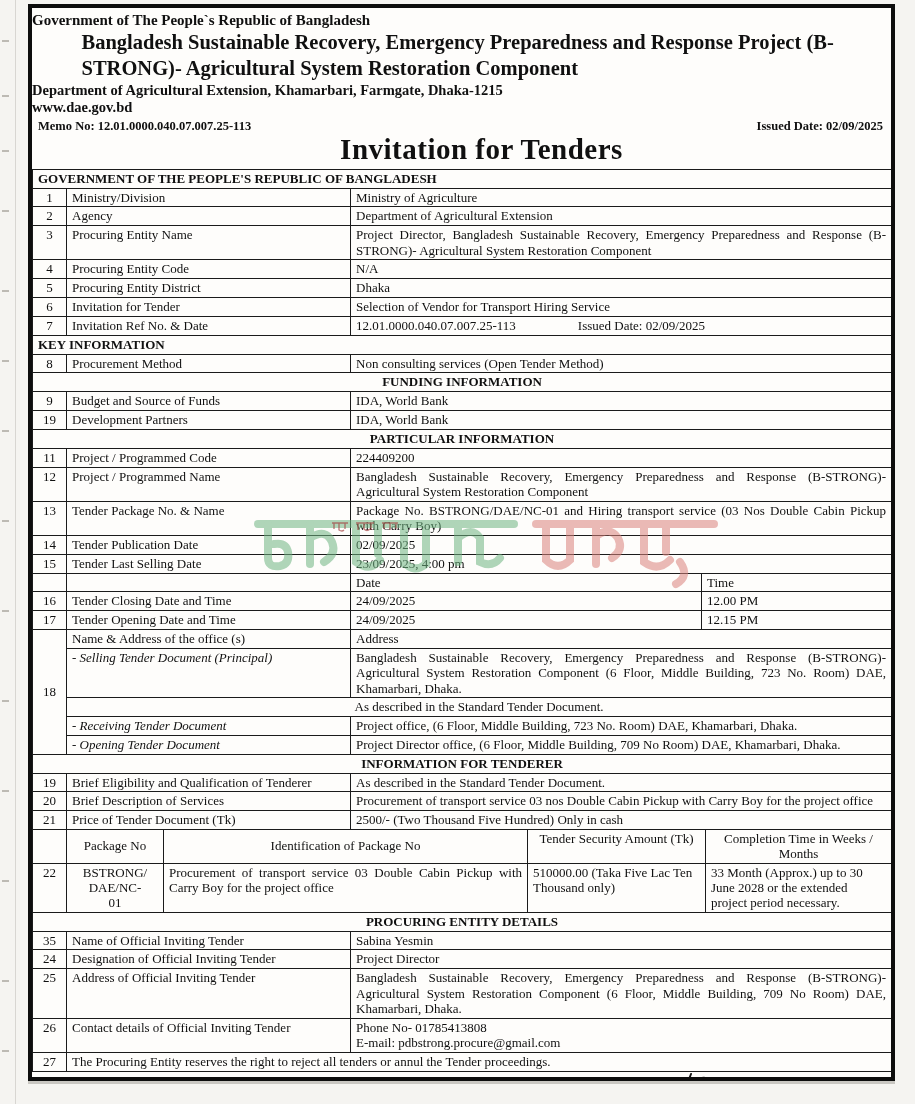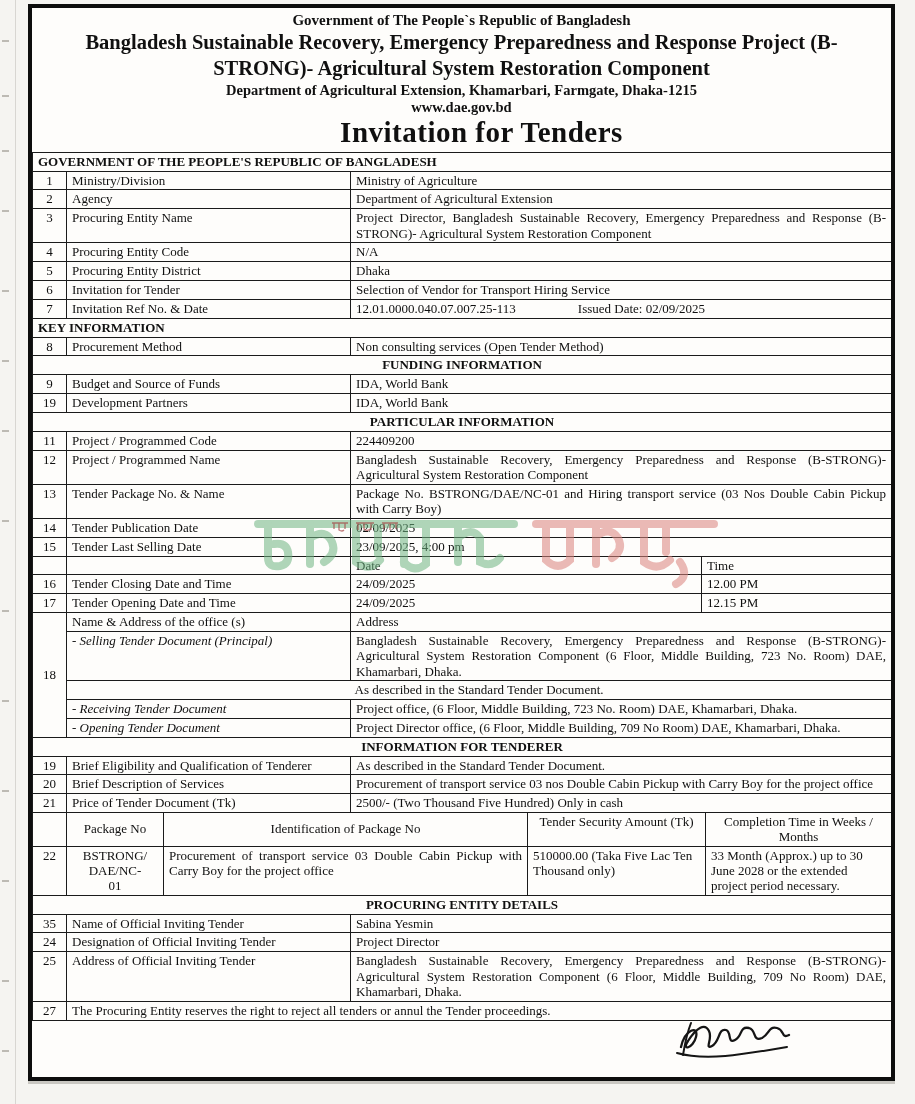--- a/index.html
+++ b/index.html
@@ -19,21 +19,21 @@
 
   .doc {
     position:absolute; left:28px; top:4px;
     width:867px; height:1077px;
     background:#fefdfb;
     border:4px solid #0d0d0d;
     box-shadow: 0 3px 0 #c9c7c2;
     padding:3px 0 0 0;
     overflow:hidden;
   }
-  .hdr { text-align:center; line-height:1.22; }
+  .hdr { line-height:1.22; }
   .hdr-gov   { font-size:15px; font-weight:bold; }
   .hdr-proj  { font-size:20.5px; font-weight:bold; margin:1px auto 0; max-width:760px; line-height:1.25; }
   .hdr-dept  { font-size:14.5px; font-weight:bold; }
   .hdr-www   { font-size:14.5px; font-weight:bold; }
   .memo-row  { display:flex; justify-content:space-between; font-size:12.5px; font-weight:bold; padding:2px 8px 0 6px; }
   .doc-title { text-align:center; font-size:29px; font-weight:bold; letter-spacing:.5px; margin:0 0 3px 0; line-height:1.1;padding-left:40px; }
 
   table.t { border-collapse:collapse; table-layout:fixed; width:859px; font-size:13px; line-height:1.18; color:#101010; }
   table.t + table.t { margin-top:-1.5px; }
   table.t td { border:1.5px solid #1b1b1b; padding:1px 5px 1.5px; vertical-align:top; overflow:hidden; }
@@ -80,20 +80,24 @@
   </div>
 
   <div class="doc">
 
     <div class="hdr">
       <div class="hdr-gov">Government of The People`s Republic of Bangladesh</div>
       <div class="hdr-proj">Bangladesh Sustainable Recovery, Emergency Preparedness and Response Project (B-STRONG)- Agricultural System Restoration Component</div>
       <div class="hdr-dept">Department of Agricultural Extension, Khamarbari, Farmgate, Dhaka-1215</div>
       <div class="hdr-www">www.dae.gov.bd</div>
     </div>
+    <div class="memo-row">
+      <span>Memo No: 12.01.0000.040.07.007.25-113</span>
+      <span>Issued Date: 02/09/2025</span>
+    </div>
     <div class="doc-title">Invitation for Tenders</div>
 
     <table class="t">
       <colgroup>
           <col style="width:34px">
           <col style="width:284px">
           <col style="width:351px">
           <col style="width:190px">
         </colgroup>
       <tbody>
@@ -289,20 +293,26 @@
           </tr>
       <tr>
             <td class="num">24</td>
             <td>Designation of Official Inviting Tender</td>
             <td>Project Director</td>
           </tr>
       <tr>
             <td class="num">25</td>
             <td>Address of Official Inviting Tender</td>
             <td class="just">Bangladesh Sustainable Recovery, Emergency Preparedness and Response (B-STRONG)- Agricultural System Restoration Component (6 Floor, Middle Building, 709 No Room) DAE, Khamarbari, Dhaka.</td>
+          </tr>
+      <tr>
+            <td class="num">26</td>
+            <td>Contact details of Official Inviting Tender</td>
+            <td class="pre">Phone No- 01785413808
+E-mail: pdbstrong.procure@gmail.com</td>
           </tr>
       <tr>
             <td class="num">27</td>
             <td colspan="2">The Procuring Entity reserves the right to reject all tenders or annul the Tender proceedings.</td>
           </tr>
     </tbody>
       </table>
 
     <div class="foot">
 

